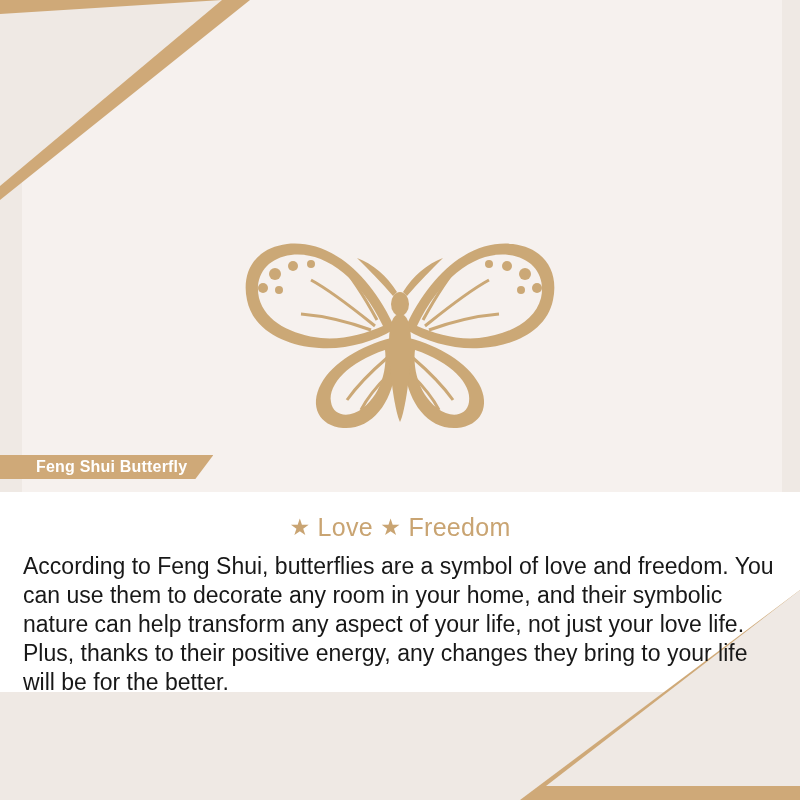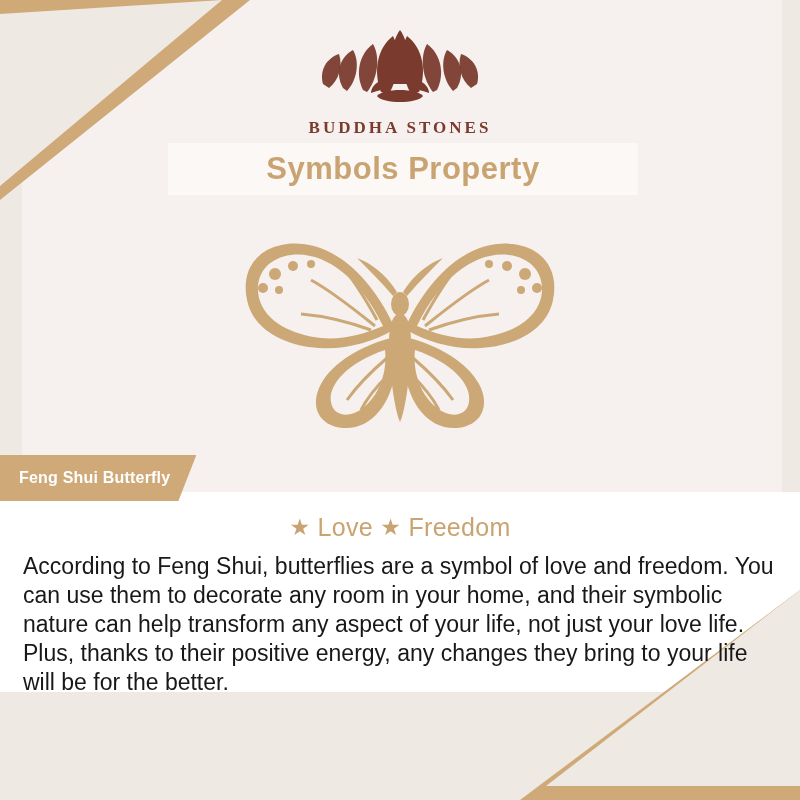--- a/index.html
+++ b/index.html
@@ -132,23 +132,23 @@
     top: 226px;
     width: 800px;
     text-align: center;
   }
 
   
   .ribbon {
     position: absolute;
     left: 0;
     top: 455px;
-    height: 46px;
+    height: 24px;
     background: #cfa978;
-    padding: 0 26px 0 19px;
+    padding: 0 26px 0 36px;
     display: flex;
     align-items: center;
     clip-path: polygon(0 0, 100% 0, calc(100% - 18px) 100%, 0 100%);
   }
   .ribbon-text {
     color: #ffffff;
     font-size: 16px;
     font-weight: bold;
     letter-spacing: 0.2px;
   }
@@ -191,50 +191,21 @@
   <div class="panel">
     <div class="panel-bg-top"></div>
     <div class="panel-bg-bottom"></div>
   </div>
 
   <div class="corner-tl"></div>
   <div class="corner-tl-inner"></div>
   <div class="corner-br"></div>
   <div class="corner-br-inner"></div>
 
-  <div class="logo-wrap">
-    <svg class="logo-mark" width="190" height="98" viewBox="0 0 190 98">
-      <g fill="#7a3b2e">
-
-        <path d="M18 66 C14 52 22 40 34 36 C38 48 34 62 24 70 Z" opacity="0.95"></path>
-        <path d="M38 70 C30 56 34 40 48 32 C55 44 52 62 42 73 Z" opacity="0.95"></path>
-        <path d="M58 72 C50 56 54 36 68 26 C76 40 72 62 62 74 Z" opacity="0.95"></path>
-
-        <path d="M172 66 C176 52 168 40 156 36 C152 48 156 62 166 70 Z" opacity="0.95"></path>
-        <path d="M152 70 C160 56 156 40 142 32 C135 44 138 62 148 73 Z" opacity="0.95"></path>
-        <path d="M132 72 C140 56 136 36 122 26 C114 40 118 62 128 74 Z" opacity="0.95"></path>
-
-        <path d="M76 74 C68 54 72 30 88 18 C96 34 94 58 84 76 Z"></path>
-        <path d="M114 74 C122 54 118 30 102 18 C94 34 96 58 106 76 Z"></path>
-
-        <path d="M95 12 C104 24 106 46 95 62 C84 46 86 24 95 12 Z"></path>
-
-        <circle cx="95" cy="40" r="9"></circle>
-        <path d="M95 51 C86 51 80 58 80 66 L110 66 C110 58 104 51 95 51 Z"></path>
-        <path d="M78 62 C70 64 66 70 66 75 C72 73 78 71 84 70 Z"></path>
-        <path d="M112 62 C120 64 124 70 124 75 C118 73 112 71 106 70 Z"></path>
-        <path d="M72 78 C78 70 112 70 118 78 C112 86 78 86 72 78 Z"></path>
-      </g>
-    </svg>
-    <div class="logo-text">BUDDHA STONES</div>
-  </div>
-
-  <div class="title-band">
-    <div class="title-text">Symbols Property</div>
-  </div>
+
 
   <div class="butterfly-wrap">
     <svg width="370" height="220" viewBox="0 0 370 220">
       <g fill="#cba876">
 
         <path d="M178 98 C150 40 110 14 72 18 C40 22 26 46 32 74 C38 104 70 120 104 122 C130 124 158 116 178 104 Z
                  M168 100 C150 108 128 114 106 112 C78 109 50 96 44 72 C39 50 52 32 76 29 C108 25 144 50 168 100 Z"></path>
 
         <path d="M176 112 C146 120 118 136 106 158 C94 180 104 200 128 202 C156 204 176 178 180 146 C181 134 180 122 176 112 Z
                  M170 124 C172 140 168 166 148 182 C134 193 118 190 116 176 C113 158 134 136 170 124 Z"></path>

